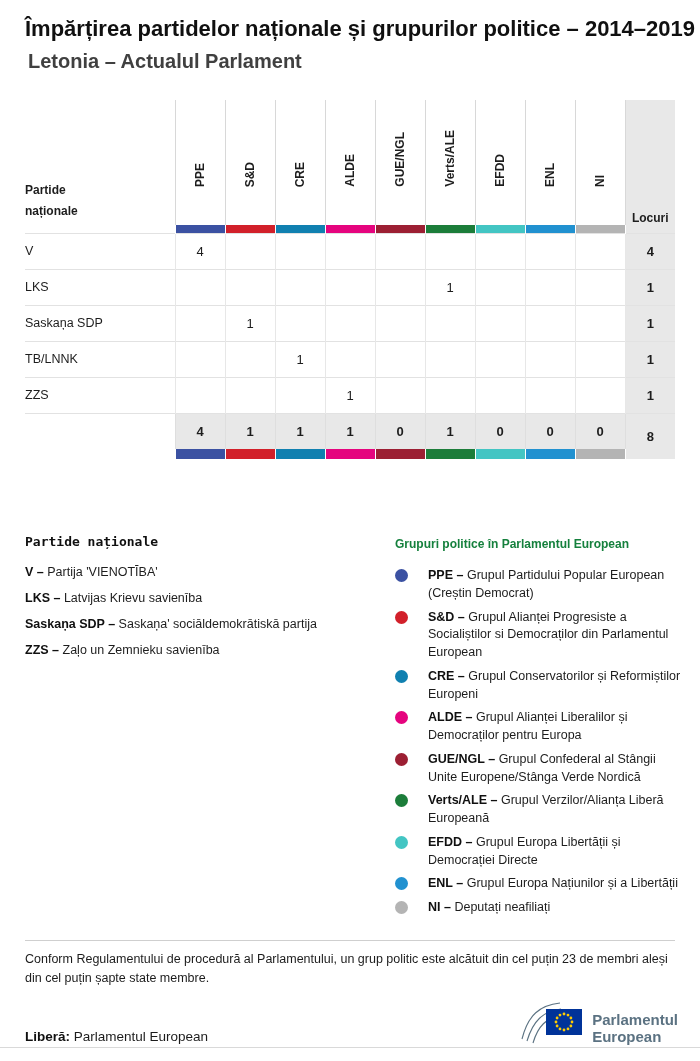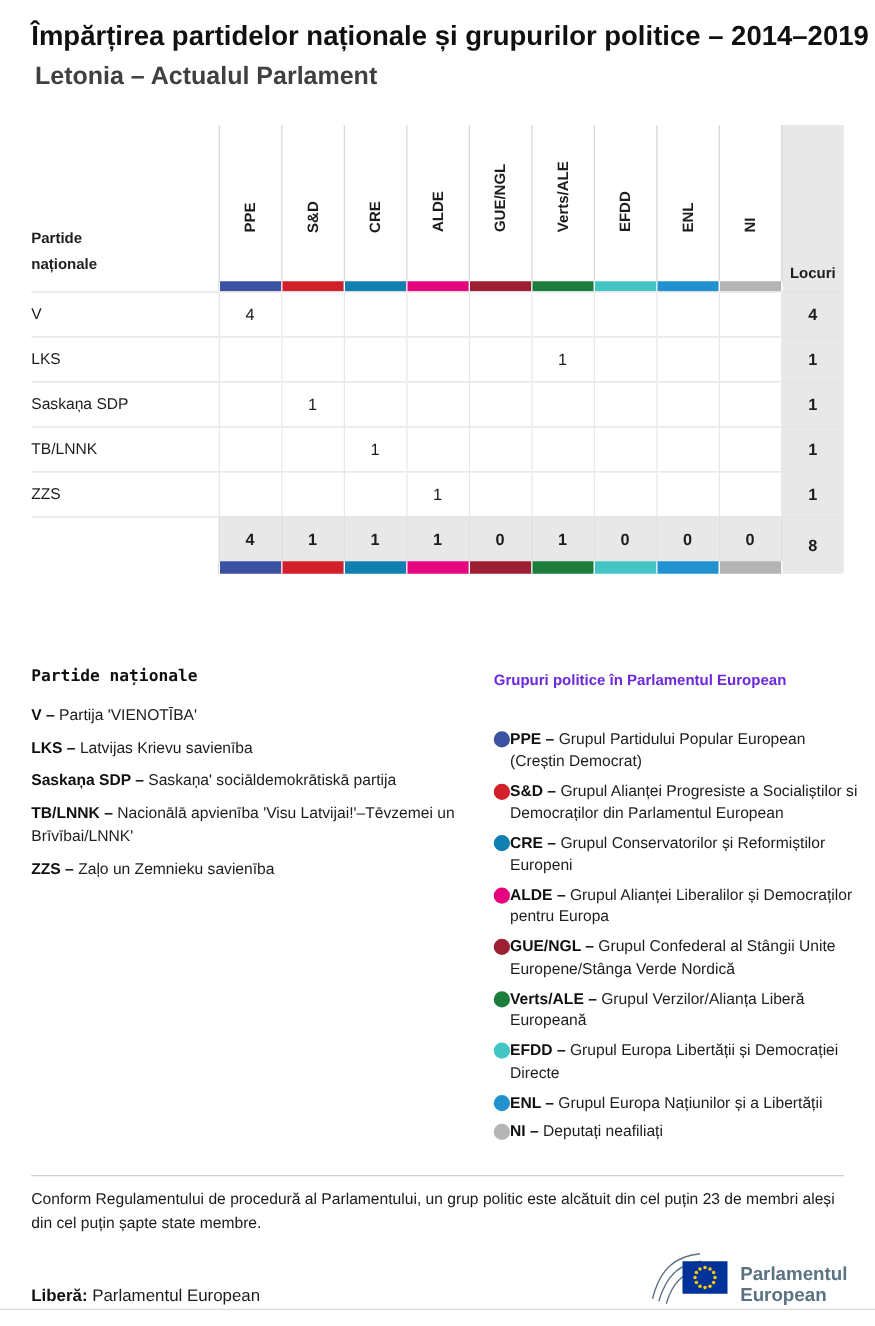--- a/index.html
+++ b/index.html
@@ -28,22 +28,22 @@
   tr.trow td.tot{background:#e8e8e8;font-weight:bold;border-left:1px solid #dedede;border-right:1px solid #dedede}
   td.seat-total{background:#e8e8e8;font-weight:bold;font-size:13px;text-align:center;vertical-align:middle}
   tr.bbarrow td{height:10px}
 
   .legendL{position:absolute;left:25px;top:534px;width:355px}
   .legendL-title{font-family:"DejaVu Sans Mono",monospace;font-size:13px;font-weight:bold;color:#101010;margin-bottom:14px}
   .pitem{font-size:12.5px;line-height:1.45;margin-bottom:8px;color:#1d1d1d}
   .pitem b{color:#101010}
 
   .legendR{position:absolute;left:395px;top:537px;width:292px}
-  .legendR-title{font-size:12px;font-weight:bold;color:#6d28d9;margin-bottom:32px}
-  .gitem{display:flex;gap:0;margin-bottom:6px}
+  .legendR-title{font-size:12px;font-weight:bold;color:#15803d;margin-bottom:16px}
+  .gitem{display:flex;gap:20px;margin-bottom:6px}
   .dot{width:13px;height:13px;border-radius:50%;flex:none;margin-top:2px;background:#999}
   .gtext{font-size:12.5px;line-height:1.42;color:#1d1d1d}
   .gtext b{color:#101010}
 
   .rule{position:absolute;left:25px;top:940px;width:650px;height:1px;background:#cfcfcf}
   .note{position:absolute;left:25px;top:950px;width:645px;font-size:12.5px;line-height:1.55;color:#1c1c1c}
   .source{position:absolute;left:25px;top:1029px;font-size:13.5px;color:#1c1c1c}
   .source b{color:#101010}
   .logo{position:absolute;right:22px;top:999px;display:flex;align-items:flex-end;gap:8px}
   .logo-text{font-size:15px;font-weight:bold;color:#5b7282;line-height:1.1}
@@ -190,21 +190,20 @@
     <td class="bar" style="background-color: rgb(180, 180, 180);"></td>
   </tr>
 </tbody>
   </table>
 
 <section class="legendL">
   <h3 class="legendL-title">Partide naționale</h3>
   <div class="pitem"><b>V –</b> <span>Partija 'VIENOTĪBA'</span></div>
   <div class="pitem"><b>LKS –</b> <span>Latvijas Krievu savienība</span></div>
   <div class="pitem"><b>Saskaņa SDP –</b> <span>Saskaņa' sociāldemokrātiskā partija</span></div>
-  <div class="pitem"><b>TB/LNNK –</b> <span>Nacionālā apvienība 'Visu Latvijai!'–Tēvzemei un Brīvībai/LNNK'</span></div>
   <div class="pitem"><b>ZZS –</b> <span>Zaļo un Zemnieku savienība</span></div>
 </section>
 
 <section class="legendR">
   <h3 class="legendR-title">Grupuri politice în Parlamentul European</h3>
   <div class="gitem">
       <span class="dot" style="background-color: rgb(59, 81, 162);"></span>
       <div class="gtext"><b>PPE –</b> <span>Grupul Partidului Popular European (Creștin Democrat)</span></div>
     </div>
   <div class="gitem">

